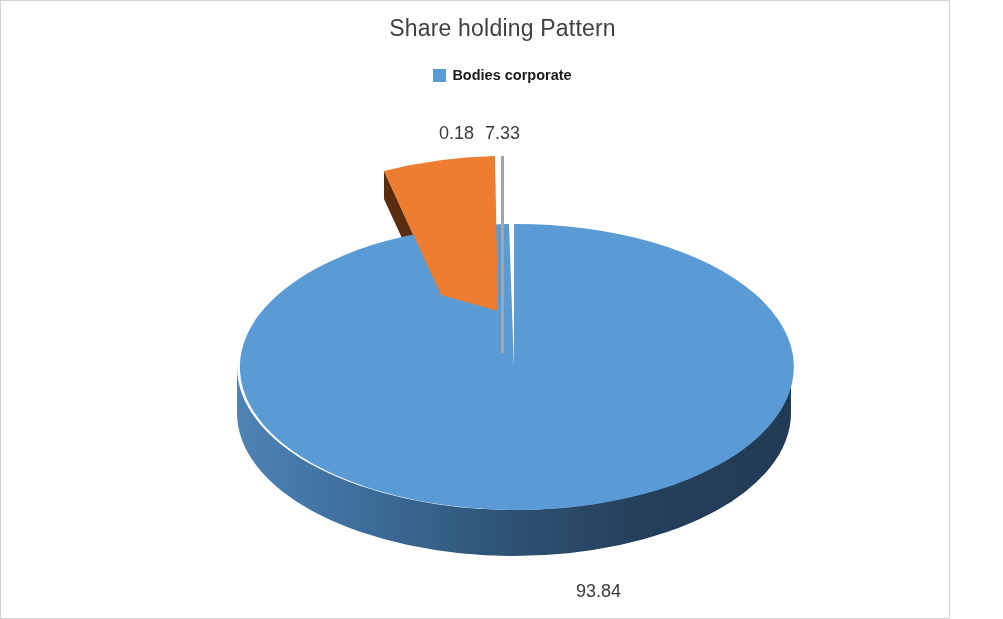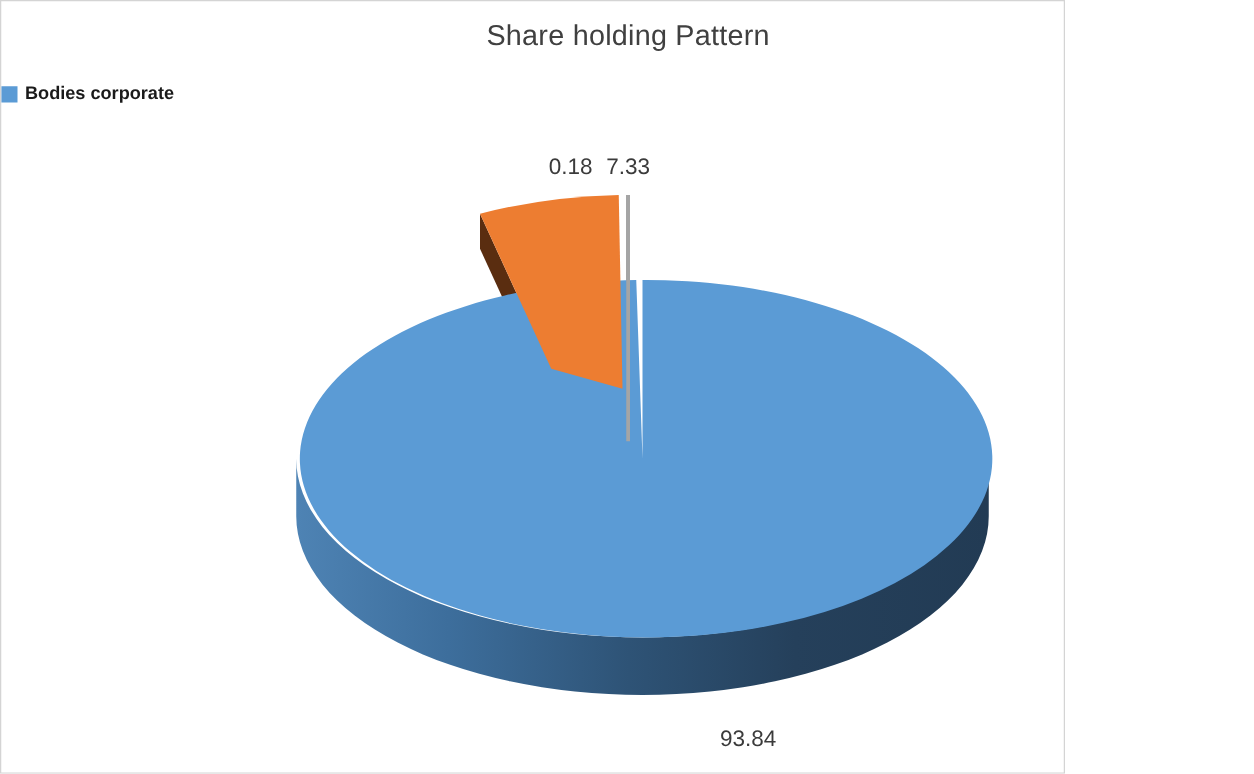--- a/index.html
+++ b/index.html
@@ -5,21 +5,21 @@
   html, body {
     margin: 0;
     padding: 0;
     background: #ffffff;
   }
   body {
     font-family: "Liberation Sans", sans-serif;
   }
   #chart-frame {
     position: relative;
-    width: 852px;
+    width: 950px;
     height: 619px;
     background: #ffffff;
     border: 1px solid #d4d4d4;
     box-sizing: border-box;
     overflow: hidden;
   }
   #chart-title {
     position: absolute;
     top: 14px;
     left: 0;
@@ -30,21 +30,21 @@
     font-family: "Liberation Sans", sans-serif;
     letter-spacing: 0.2px;
     white-space: nowrap;
   }
   #legend {
     position: absolute;
     top: 66px;
     left: 0;
     width: 1003px;
     display: flex;
-    justify-content: space-between;
+    justify-content: center;
     align-items: center;
     gap: 52px;
   }
   .legend-item {
     display: flex;
     align-items: center;
     gap: 6px;
     white-space: nowrap;
   }
   .legend-swatch {

